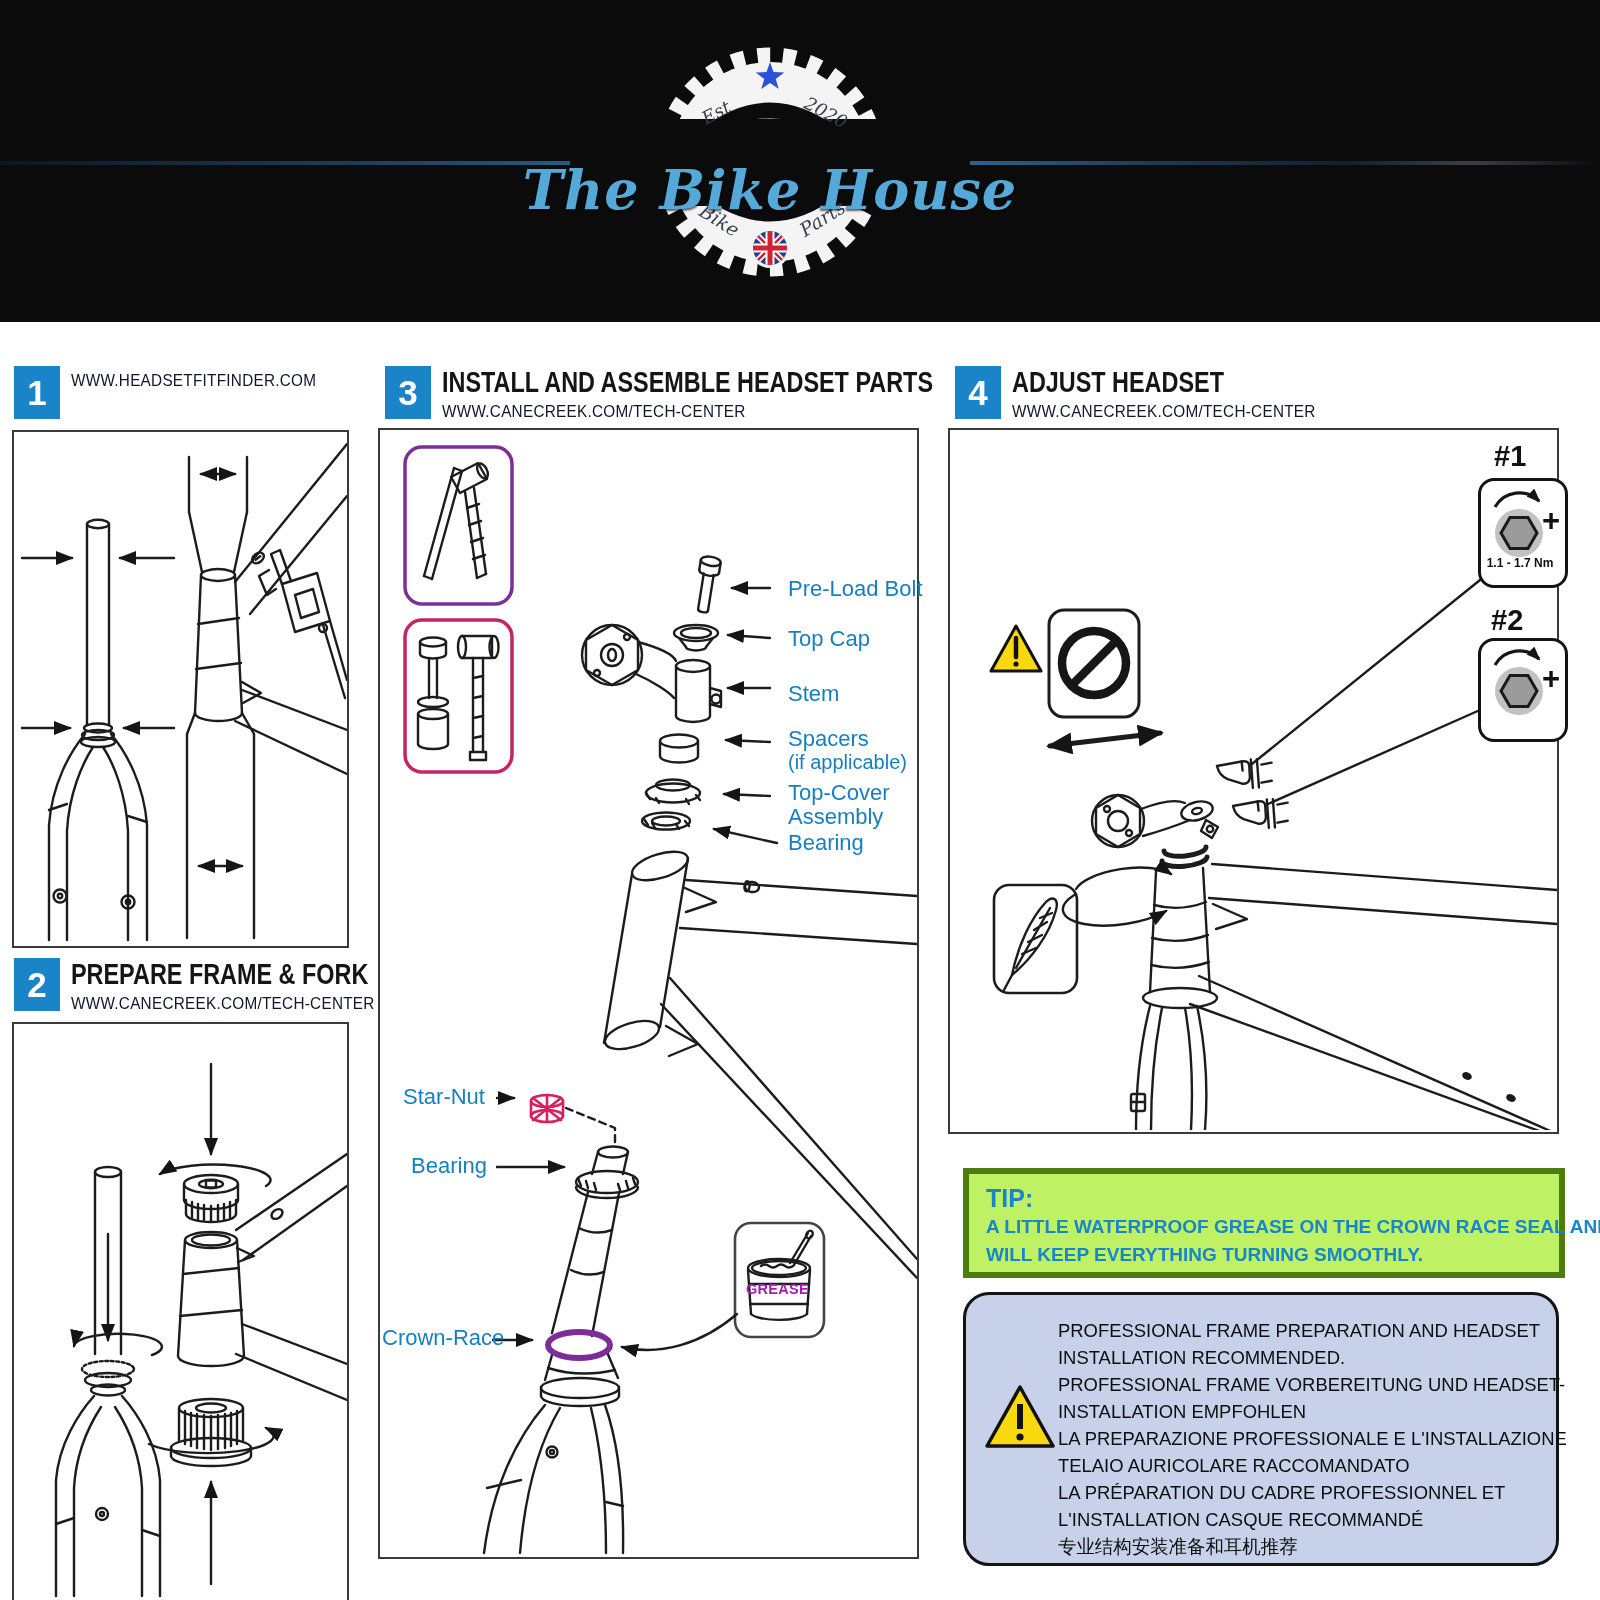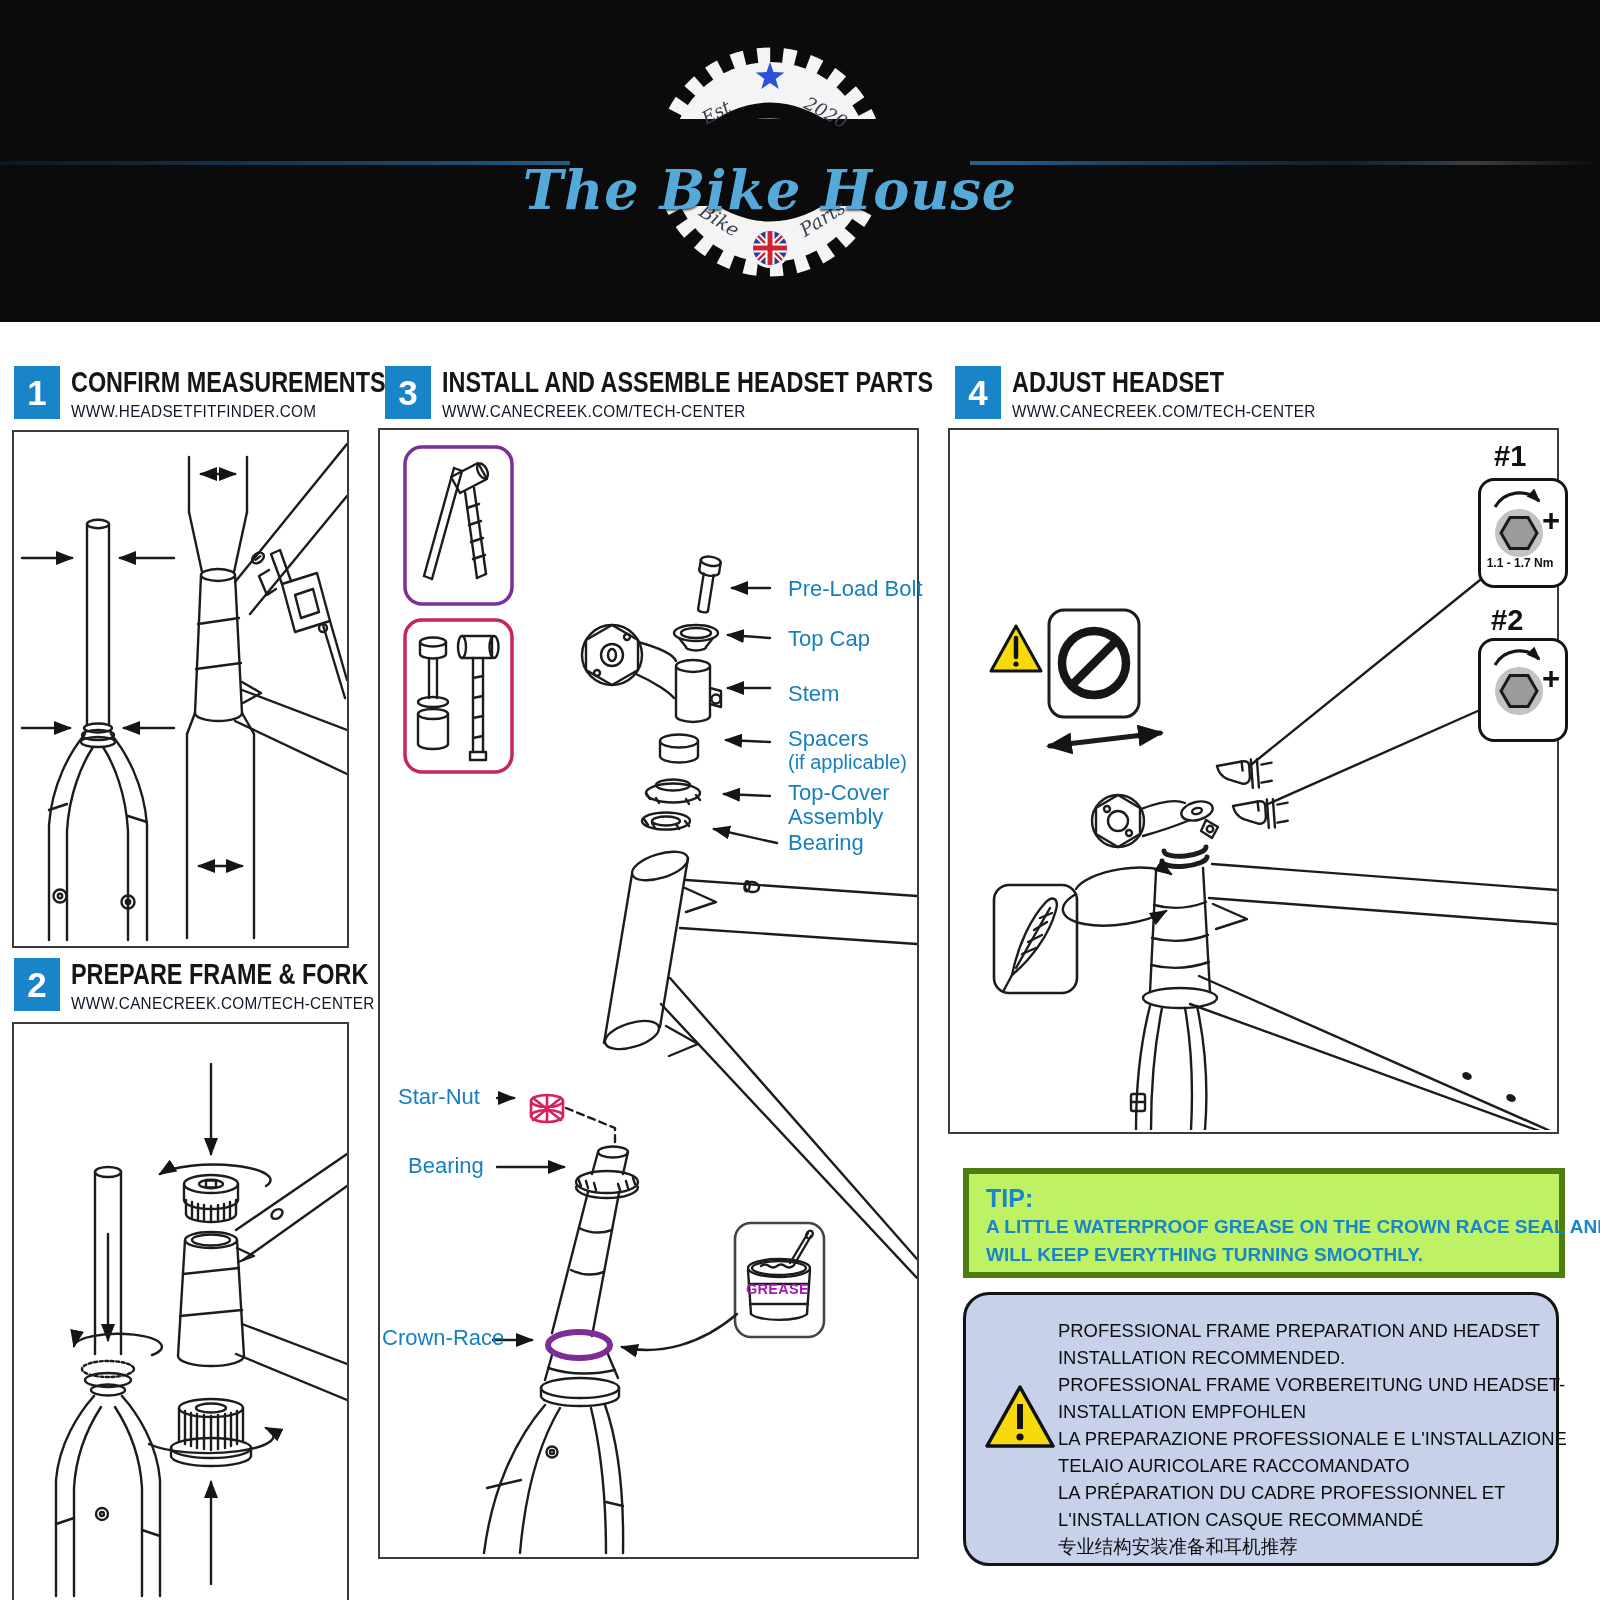--- a/index.html
+++ b/index.html
@@ -22,21 +22,21 @@
   .sec-title{font-size:30px;font-weight:700;color:#151515;line-height:1;margin-top:1px;}
   .sec-url{font-size:17px;color:#0f172a;margin-top:5px;}
   .cond{display:inline-block;transform:scaleX(.78);transform-origin:0 0;white-space:nowrap;}
   .cond2{display:inline-block;transform:scaleX(.9);transform-origin:0 0;white-space:nowrap;letter-spacing:.3px;}
   
   .panel{position:absolute;border:2.5px solid #3b3b3b;background:#fff;}
   .panel svg{position:absolute;left:0;top:0;}
   
   .blue-label{position:absolute;color:#167fc0;font-size:22px;line-height:1.05;white-space:nowrap;}
   .blue-label.small{font-size:20px;}
-  .r{text-align:left;}
+  .r{text-align:center;}
   
   .hash{position:absolute;font-size:29px;font-weight:700;color:#111;}
   .torque-box{position:absolute;width:84px;border:3.5px solid #141414;border-radius:16px;background:#fff;}
   .plus{position:absolute;font-size:31px;font-weight:700;color:#111;}
   .torque-val{position:absolute;width:80px;text-align:center;font-size:12px;font-weight:700;color:#111;}
   
   .tip-box{position:absolute;left:963px;top:1168px;width:590px;height:98px;border:6px solid #4d7c0f;background:#bef264;}
   .tip-title{position:absolute;left:17px;top:10px;font-size:25px;font-weight:700;color:#1886c9;}
   .tip-line{position:absolute;left:17px;font-size:19px;font-weight:600;color:#1886c9;white-space:nowrap;}
   .warn-box{position:absolute;left:963px;top:1292px;width:590px;height:268px;border:3px solid #141414;
@@ -80,21 +80,20 @@
           </g>
         </g>
       </svg>
       <div class="logo-title">The Bike House</div>
     </div>
   </header>
 
   <div class="sec-head" style="left:14px;top:366px;">
     <div class="sec-num">1</div>
     <div>
-      <div class="sec-title"><span class="cond">CONFIRM MEASUREMENTS</span></div>
       <div class="sec-url"><span class="cond2">WWW.HEADSETFITFINDER.COM</span></div>
     </div>
   </div>
   <div class="sec-head" style="left:14px;top:958px;">
     <div class="sec-num">2</div>
     <div>
       <div class="sec-title"><span class="cond">PREPARE FRAME &amp; FORK</span></div>
       <div class="sec-url"><span class="cond2">WWW.CANECREEK.COM/TECH-CENTER</span></div>
     </div>
   </div>

